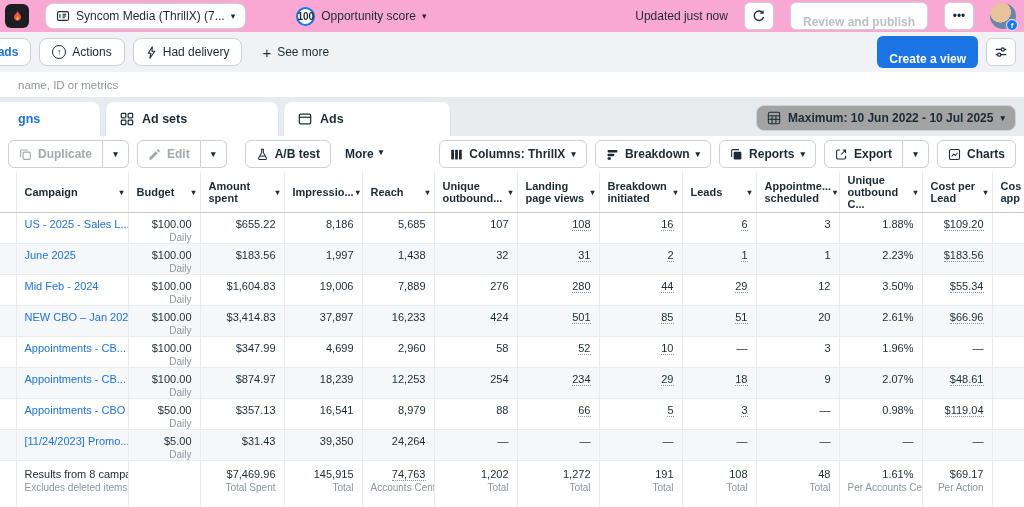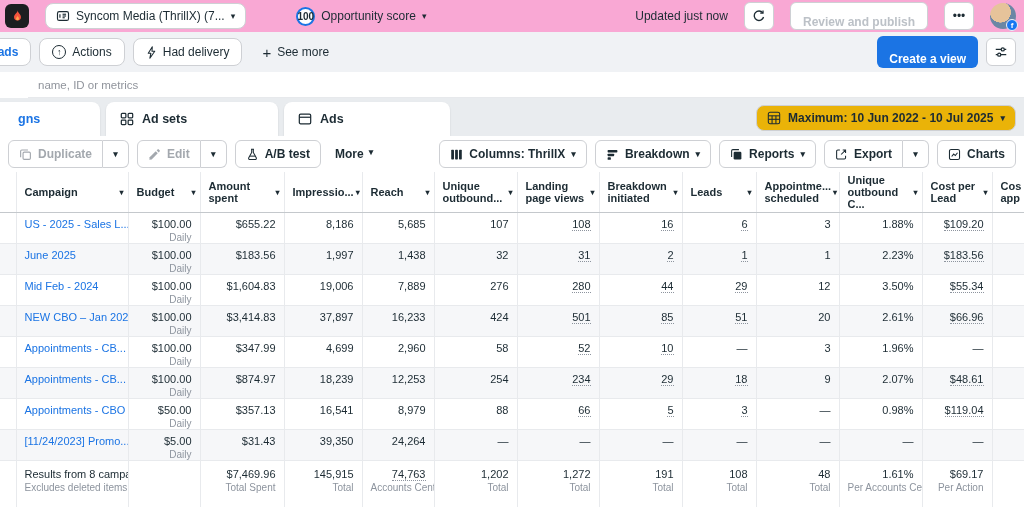--- a/index.html
+++ b/index.html
@@ -23,41 +23,41 @@
 
   
   .filterbar { height:40px; background:#f0f2f5; display:flex; align-items:center; gap:8px; padding-right:8px; flex:none; }
   .pill { height:28px; background:#fff; border:1px solid #ced0d4; border-radius:8px; display:flex; align-items:center; gap:6px; padding:0 12px; font-size:12px; font-weight:500; white-space:nowrap; }
   .pill.allads { margin-left:-34px; color:#1b74e4; font-weight:600; }
   .pill.noborder { border:none; background:transparent; }
   .create-view { height:28px; margin-left:auto; padding:16px 12px; border:none; border-radius:6px; background:#1b74e4; color:#fff; font-size:12px; font-weight:600; }
   .circ { width:14px; height:14px; border:1.3px solid #1c2b33; border-radius:50%; display:inline-flex; align-items:center; justify-content:center; font-size:9px; line-height:1; }
 
   
-  .searchbar { height:26px; background:#fff; display:flex; align-items:center; padding-left:10px; flex:none; border-bottom:1px solid #e7e9ec;margin-left:28px; }
+  .searchbar { height:26px; background:#fff; display:flex; align-items:center; padding-left:18px; flex:none; border-bottom:1px solid #e7e9ec; }
   .searchbar .ph { color:#90949c; font-size:11.5px; }
 
   
   .tabsrow { height:38px; background:#e9ecef; display:flex; align-items:flex-end; gap:6px; flex:none; }
   .tabcard { height:34px; background:#fff; border-radius:8px 8px 0 0; box-shadow:0 1px 2px rgba(0,0,0,.12); display:flex; align-items:center; gap:8px; padding:0 14px; font-size:12.5px; font-weight:600; }
   .tabcard.campaigns { width:100px; border-radius:0 8px 0 0; padding-left:18px; color:#1b74e4; }
   .tabcard.adsets { width:172px; }
   .tabcard.ads { width:166px; }
-  .datepill { height:26px; background:#eab308; border:1px solid #ced0d4; border-radius:8px; display:flex; align-items:center; gap:7px; padding:0 10px; margin:0 8px 5px auto; font-size:12px; font-weight:600; white-space:nowrap; }
+  .datepill { height:26px; background:#a3a3a3; border:1px solid #ced0d4; border-radius:8px; display:flex; align-items:center; gap:7px; padding:0 10px; margin:0 8px 5px auto; font-size:12px; font-weight:600; white-space:nowrap; }
 
   
   .toolbar { height:36px; background:#fff; display:flex; align-items:center; gap:8px; padding:0 8px; flex:none; }
   .btn { height:28px; background:#fff; border:1px solid #ced0d4; border-radius:6px; display:flex; align-items:center; gap:6px; padding:10px 10px; font-size:12px; font-weight:600; color:#1c2b33; white-space:nowrap; }
   .btn.disabled { color:#a3a8ae; }
   .split { display:flex; }
   .split .main { border-radius:6px 0 0 6px; }
   .split .side { border-radius:0 6px 6px 0; border-left:none; width:26px; padding:0; justify-content:center; }
   .textbtn { display:flex; gap:5px; font-size:12px; font-weight:600; padding:0 6px; background:none; border:none; color:#1c2b33; }
   .tb-right { margin-left:auto; display:flex; gap:8px; align-items:center; }
-  .abtest { }
+  .abtest { margin-left:10px; }
 
   
   .tablewrap { flex:1; overflow:hidden; background:#fff; }
   table { border-collapse:collapse; table-layout:fixed; width:1028px; font-size:11px; }
   th, td { overflow:hidden; }
   thead th { height:32px; background:#fff; border-bottom:1px solid #c4c8cc; border-right:1px solid #e8eaed; font-weight:600; text-align:left; padding:2px 4px 2px 8px; vertical-align:middle; font-size:11px; }
   .hw { display:flex; align-items:center; }
   .hw .lbl { flex:1; line-height:12px; white-space:normal; }
   .sc { font-size:8px; flex:none; padding-left:2px; }
   tbody td { height:31px; border-bottom:1px solid #e8eaed; border-right:1px solid #e8eaed; vertical-align:top; padding:5px 8px 0 8px; text-align:right; white-space:nowrap; }

